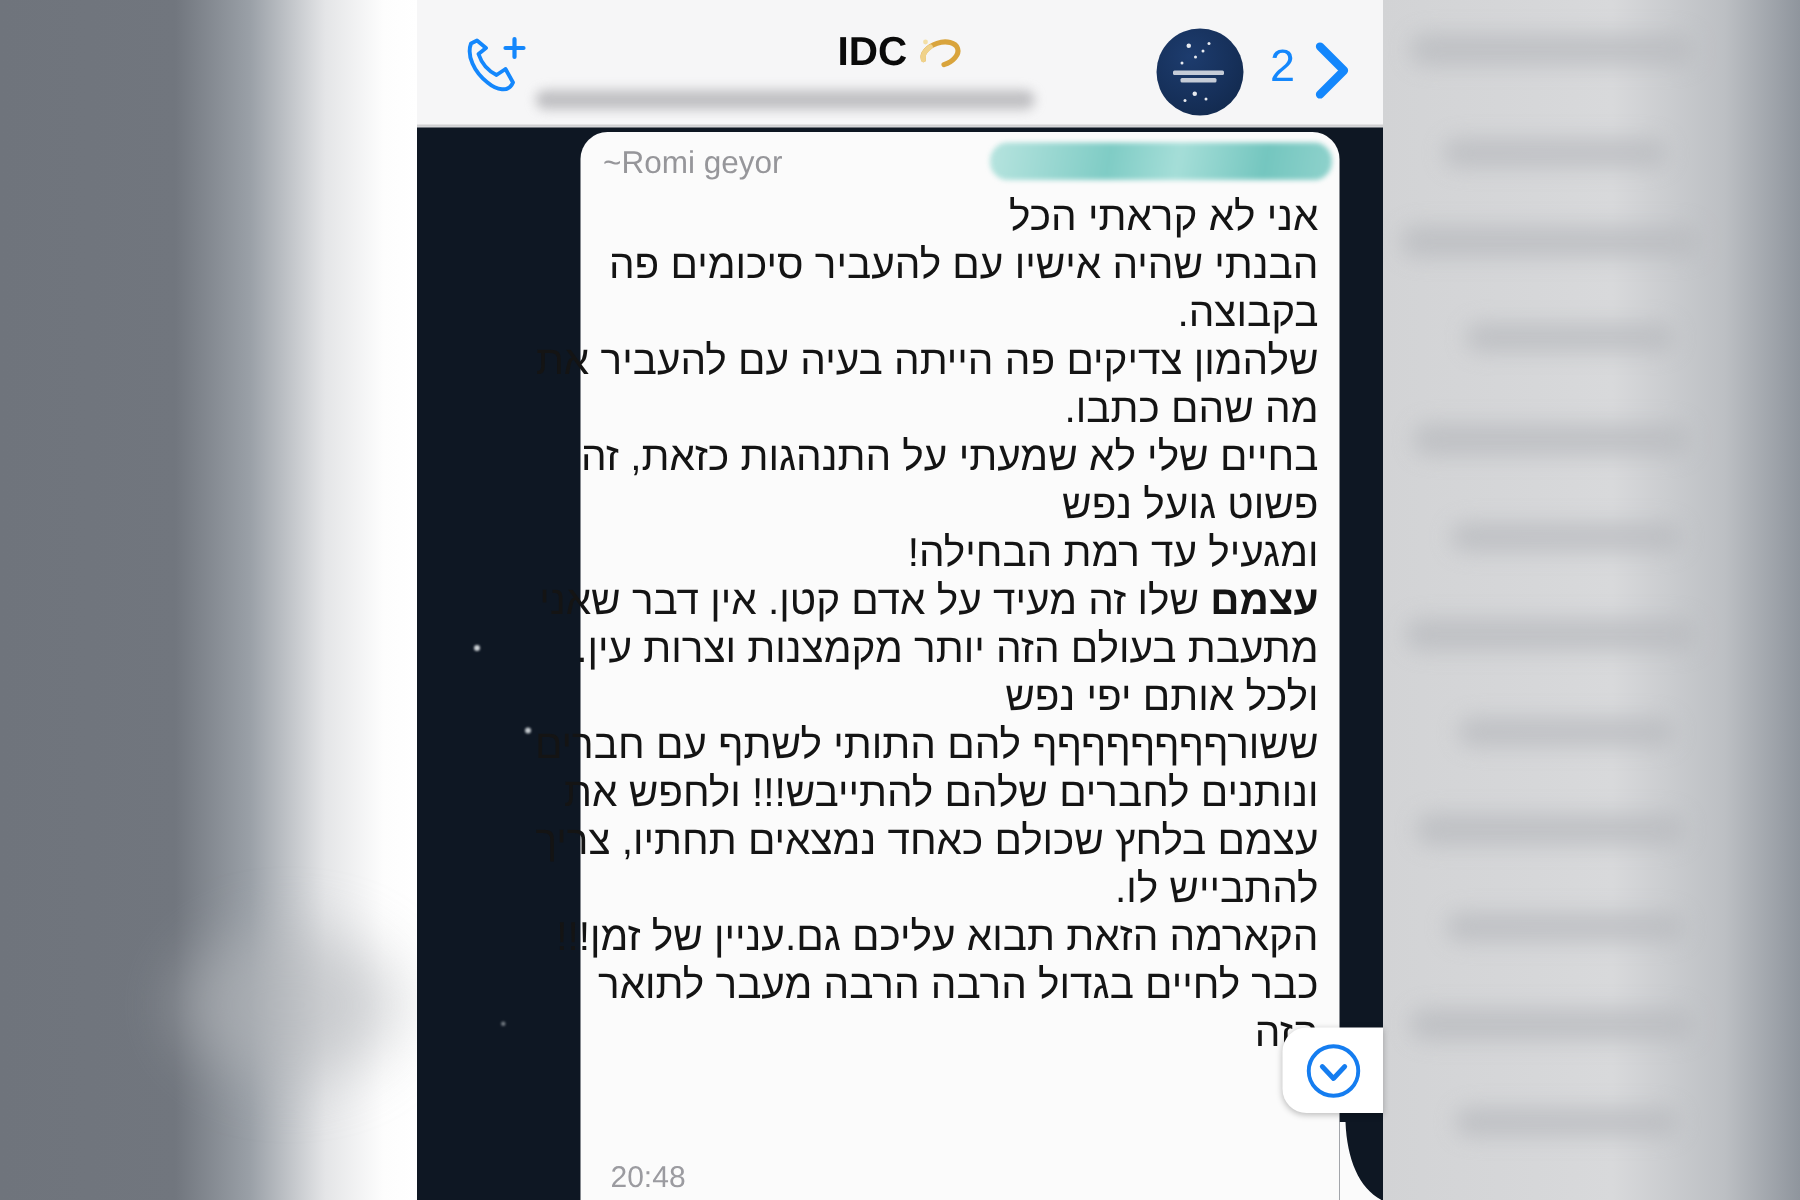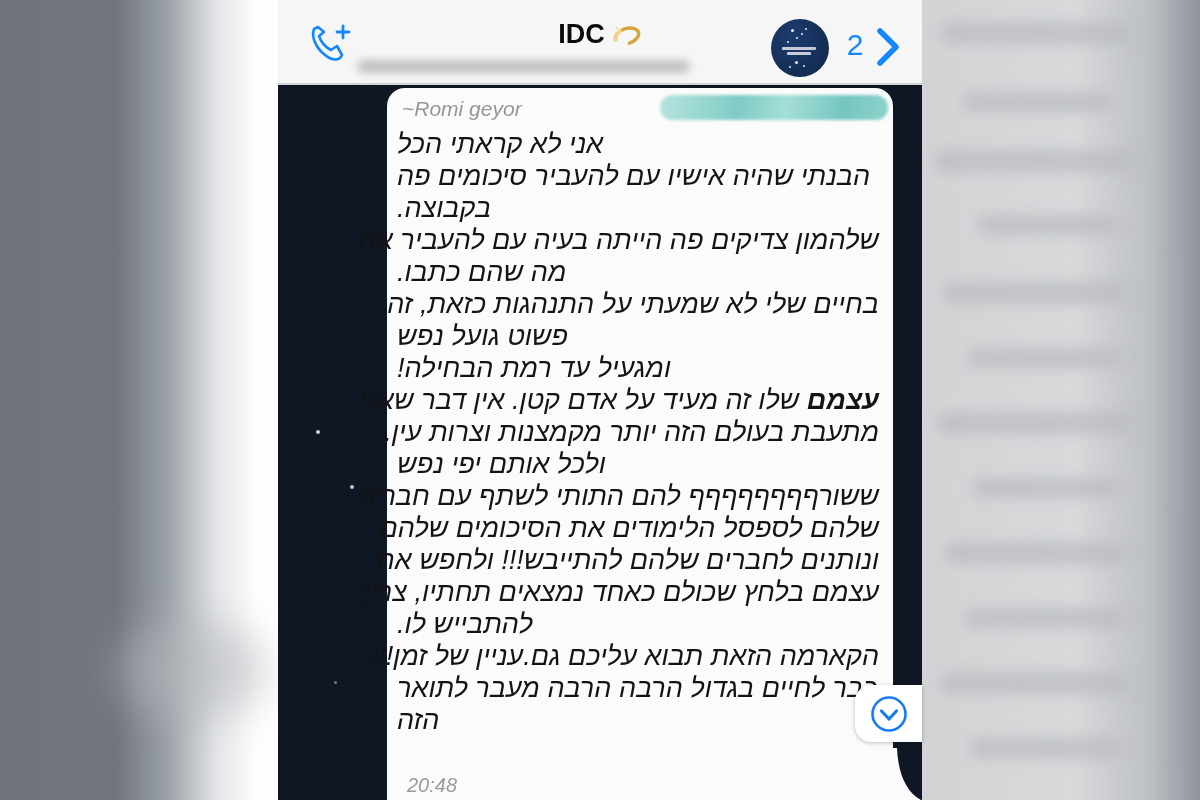--- a/index.html
+++ b/index.html
@@ -25,30 +25,30 @@
     font-size:27px;font-weight:700;color:#0a0a0a;}
   .hdr-title .swoosh{margin-top:4px;}
   .subtitle-blur{position:absolute;left:79px;top:60px;width:333px;height:13px;border-radius:7px;background:#a3a3a7;filter:blur(4px);opacity:.65;}
   .avatar{position:absolute;left:493px;top:19px;width:58px;height:58px;border-radius:50%;background:radial-gradient(circle at 38% 32%,#1d3c6e 0%,#16305a 55%,#102647 100%);overflow:hidden;}
   .avatar .dot{position:absolute;background:#fff;border-radius:50%;opacity:.9;}
   .avatar .txtline{position:absolute;background:#fff;opacity:.75;border-radius:1px;filter:blur(.4px);}
   .unread{position:absolute;left:560px;top:28px;width:34px;text-align:center;font-size:30px;color:#1487fc;}
   .backchev{position:absolute;left:596px;top:26px;}
 
   
-  .chat{position:absolute;left:0;top:85px;width:644px;height:715px;background:#0e1723;font-style:italic;}
+  .chat{position:absolute;left:0;top:85px;width:644px;height:715px;background:#0e1723;}
   .star{position:absolute;background:#eef3f6;border-radius:50%;filter:blur(.6px);}
 
   
   .bubble{position:absolute;left:109px;top:3px;width:506px;height:712px;background:#fbfbfb;border-radius:18px 18px 0 0;}
   .bubble .tail{position:absolute;right:-28px;bottom:0;width:28px;height:52px;}
   .sender{position:absolute;left:15px;top:9px;font-size:21px;color:#96969a;direction:ltr;}
   .quote-redact{position:absolute;right:5px;top:7px;width:228px;height:25px;border-radius:12px;filter:blur(1.6px);
     background:linear-gradient(100deg,#b7e4df 0%,#7fccc5 35%,#a5ded8 55%,#74c6bf 80%,#8fd2cc 100%);}
-  .msg{position:absolute;top:40px;right:14px;left:10px;direction:rtl;text-align:left;font-size:27px;line-height:32px;color:#141414;}
+  .msg{position:absolute;top:40px;right:14px;left:10px;direction:rtl;text-align:right;font-size:27px;line-height:32px;color:#141414;}
   .msg div{white-space:nowrap;}
   .stamp{position:absolute;left:20px;top:686px;font-size:20px;color:#9b9ba0;direction:ltr;}
 
   
   .scrollbtn{position:absolute;right:0;top:600px;width:67px;height:57px;background:#ffffff;border-radius:16px 0 0 16px;
     box-shadow:0 1px 4px rgba(0,0,0,.25);}
 </style>
 </head>
 <body>
 
@@ -132,21 +132,20 @@
             <div>בקבוצה.</div>
             <div>שלהמון צדיקים פה הייתה בעיה עם להעביר את</div>
             <div>מה שהם כתבו.</div>
             <div>בחיים שלי לא שמעתי על התנהגות כזאת, זה</div>
             <div>פשוט גועל נפש</div>
             <div>ומגעיל עד רמת הבחילה!</div>
             <div><b>עצמם</b> שלו זה מעיד על אדם קטן. אין דבר שאני</div>
             <div>מתעבת בעולם הזה יותר מקמצנות וצרות עין.</div>
             <div>ולכל אותם יפי נפש</div>
             <div>ששורףףףףףףףף להם התותי לשתף עם חברים</div>
-            <div>שלהם לספסל הלימודים את הסיכומים שלהם</div>
             <div>ונותנים לחברים שלהם להתייבש!!! ולחפש את</div>
             <div>עצמם בלחץ שכולם כאחד נמצאים תחתיו, צריך</div>
             <div>להתבייש לו.</div>
             <div>הקארמה הזאת תבוא עליכם גם.עניין של זמן!!!</div>
             <div>כבר לחיים בגדול הרבה הרבה מעבר לתואר</div>
             <div>הזה</div>
           </div>
         <div class="stamp">20:48</div>
       </div>
 

